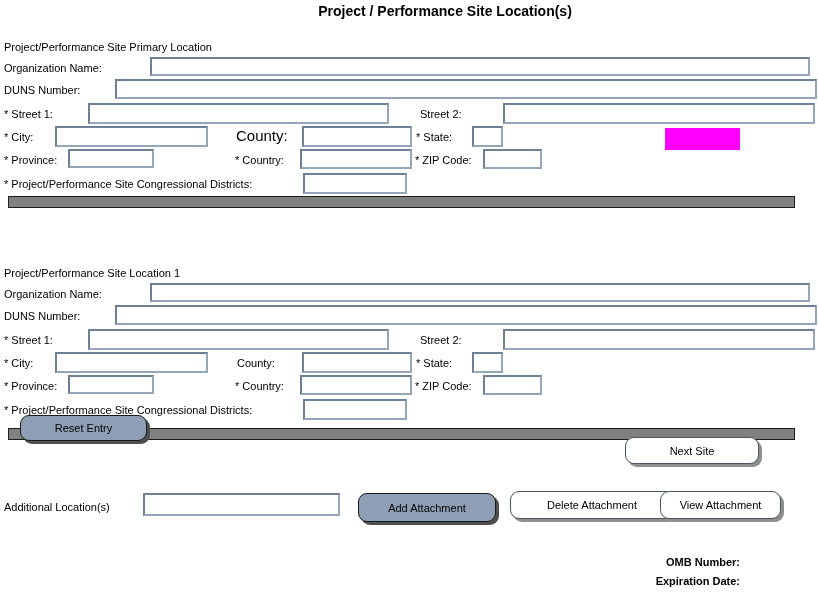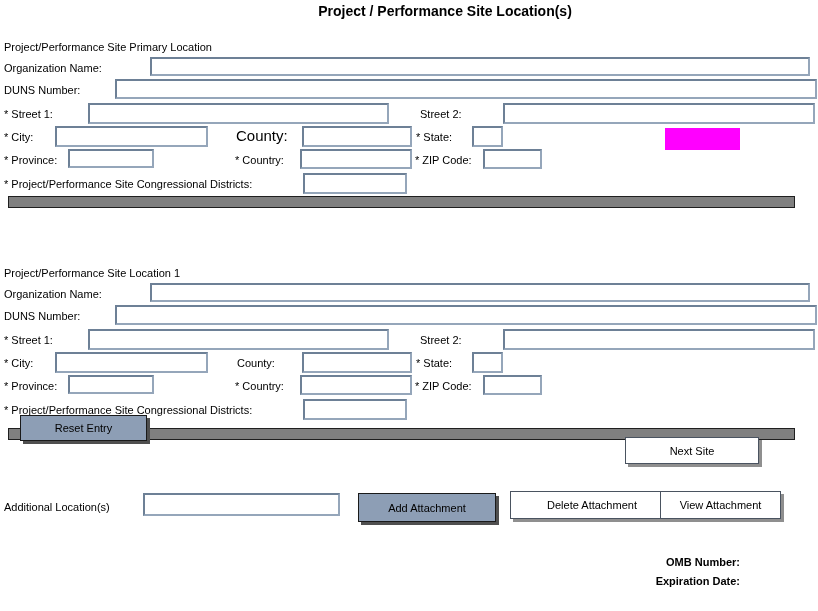--- a/index.html
+++ b/index.html
@@ -21,21 +21,21 @@
     border-color:#6d8096 #95a6ba #95a6ba #6d8096;
     font-family:"Liberation Sans", sans-serif; font-size:11px; padding:0 3px; outline:none;
   }
   .bar {
     position:absolute; box-sizing:border-box; height:12px;
     background:var(--bar_gray); border:1px solid #1f1f1f;
   }
   .highlight { position:absolute; background:var(--highlight); }
   .btn {
     position:absolute; box-sizing:border-box; display:flex; align-items:center; justify-content:center;
-    font-family:"Liberation Sans", sans-serif; font-size:11px; cursor:pointer; padding:0;
+    font-family:"Liberation Sans", sans-serif; font-size:11px; cursor:pointer; padding:0;border-radius:9px;
   }
   .btn-blue { background:var(--button_blue); border:1px solid #1a1a1a; box-shadow:3px 3px 0 #4f4f4f; }
   .btn-white { background:#fff; border:1px solid #4a5360; box-shadow:3px 3px 0 #8f8f8f; }
   .footer-note { position:absolute; right:78px; text-align:right; font-size:11px; line-height:19px;font-weight:bold; }
 </style>
 </head>
 <body>
 
 <div id="page">
 

